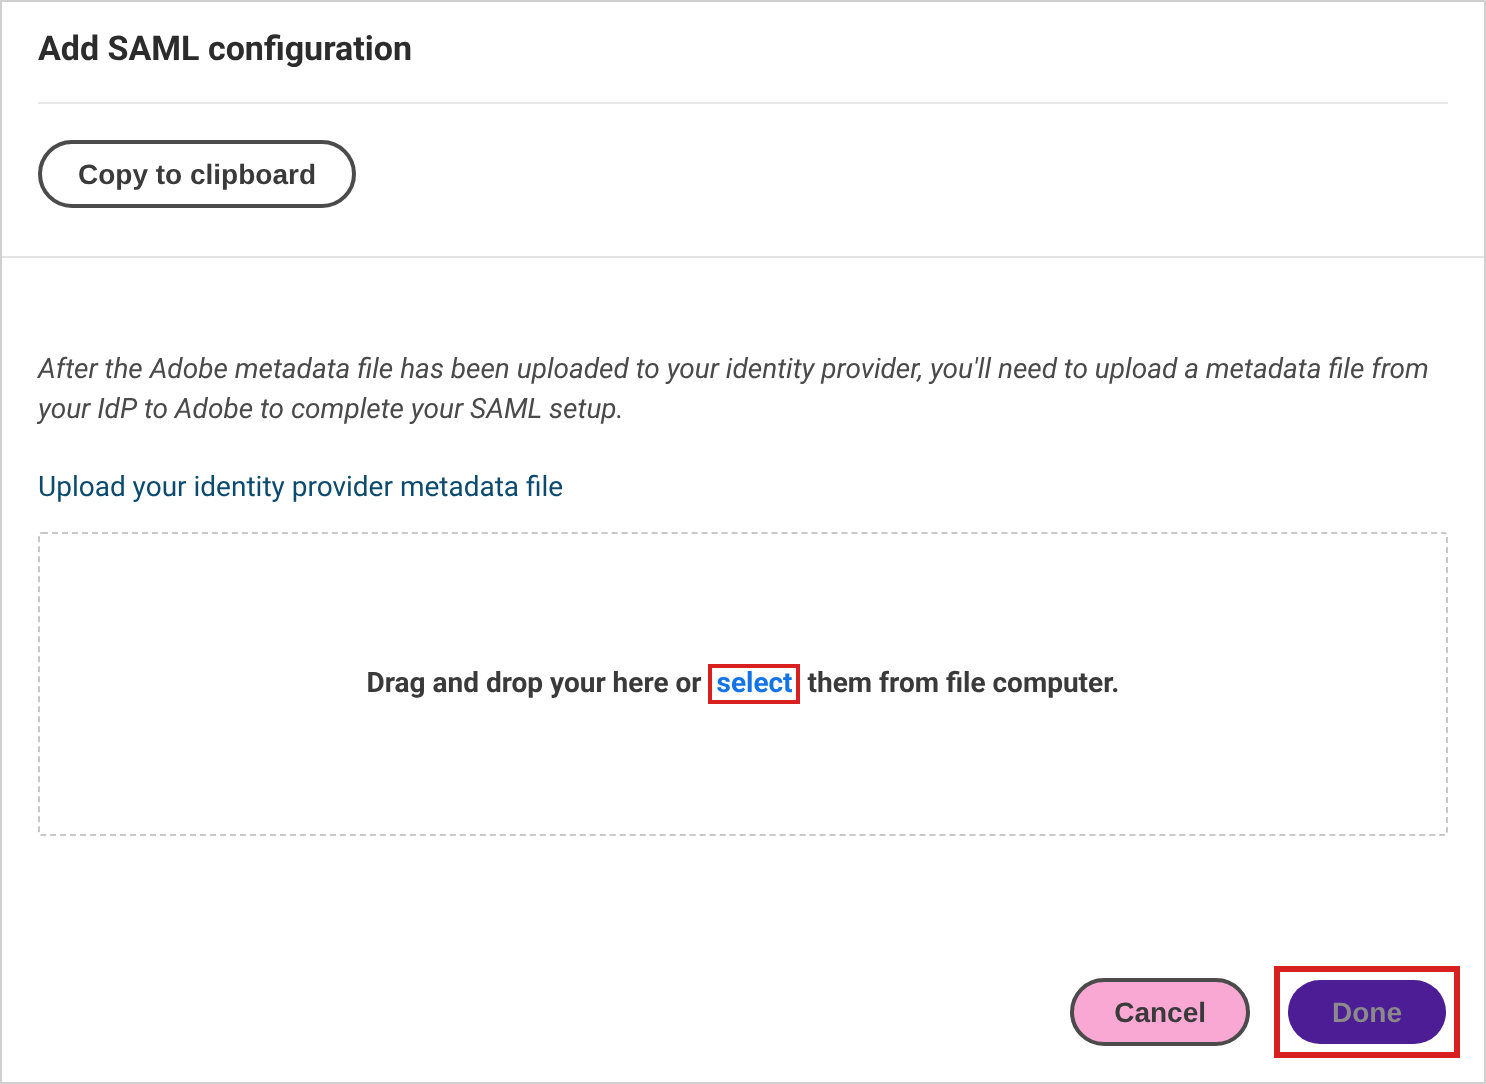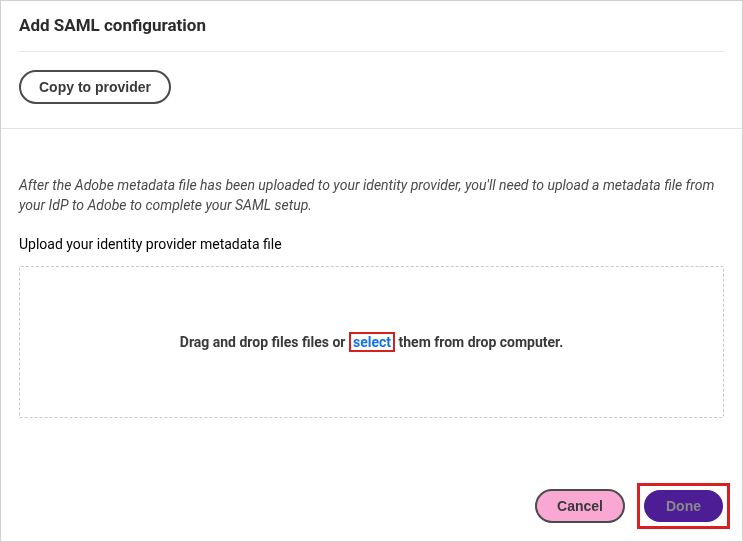--- a/index.html
+++ b/index.html
@@ -56,21 +56,21 @@
     }
     .description {
       font-size: 14px;
       color: #4a4a4a;
       line-height: 1.45;
       margin-bottom: 20px;
       font-style: italic;
     }
     .upload-label {
       font-size: 14px;
-      color: #000000;
+      color: #0c4a6e;
       margin-bottom: 14px;
     }
     .dropzone {
       border: 1px dashed #c8c8c8;
       border-radius: 2px;
       height: 152px;
       display: flex;
       align-items: center;
       justify-content: center;
       background: #ffffff;
@@ -123,29 +123,29 @@
   </style>
 </head>
 <body>
 
 <div class="dialog">
   <div class="header">
     <h1 class="title">Add SAML configuration</h1>
   </div>
   <hr class="divider">
   <div class="toolbar">
-    <button class="copy-btn">Copy to provider</button>
+    <button class="copy-btn">Copy to clipboard</button>
   </div>
   <hr class="section-divider">
   <div class="content">
     <p class="description">After the Adobe metadata file has been uploaded to your identity provider, you'll need to upload a metadata file from your IdP to Adobe to complete your SAML setup.</p>
     <p class="upload-label">Upload your identity provider metadata file</p>
     <div class="dropzone">
       <div class="dropzone-text">
-        <span>Drag and drop files files or </span><a class="select-link">select</a><span> them from drop computer.</span>
+        <span>Drag and drop your here or </span><a class="select-link">select</a><span> them from file computer.</span>
       </div>
     </div>
   </div>
   <div class="footer">
     <button class="cancel-btn">Cancel</button>
     <span class="done-wrap">
       <button class="done-btn" disabled="">Done</button>
     </span>
   </div>
 </div>

